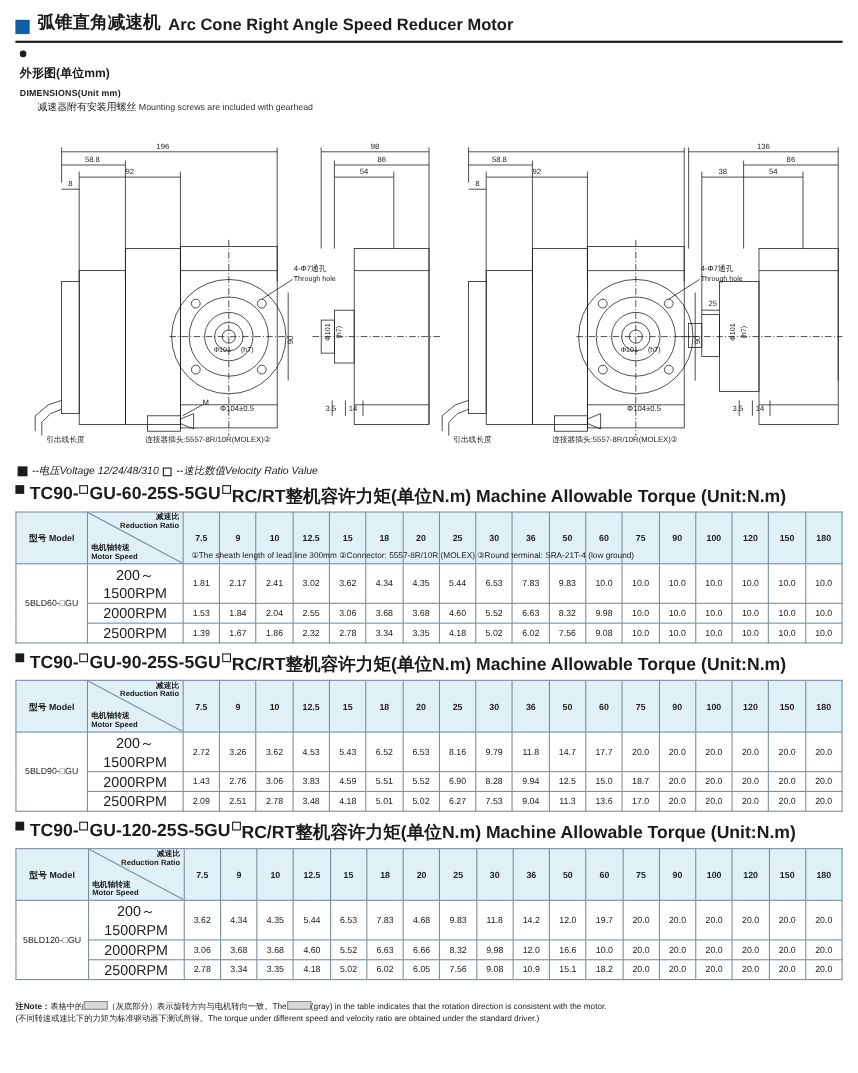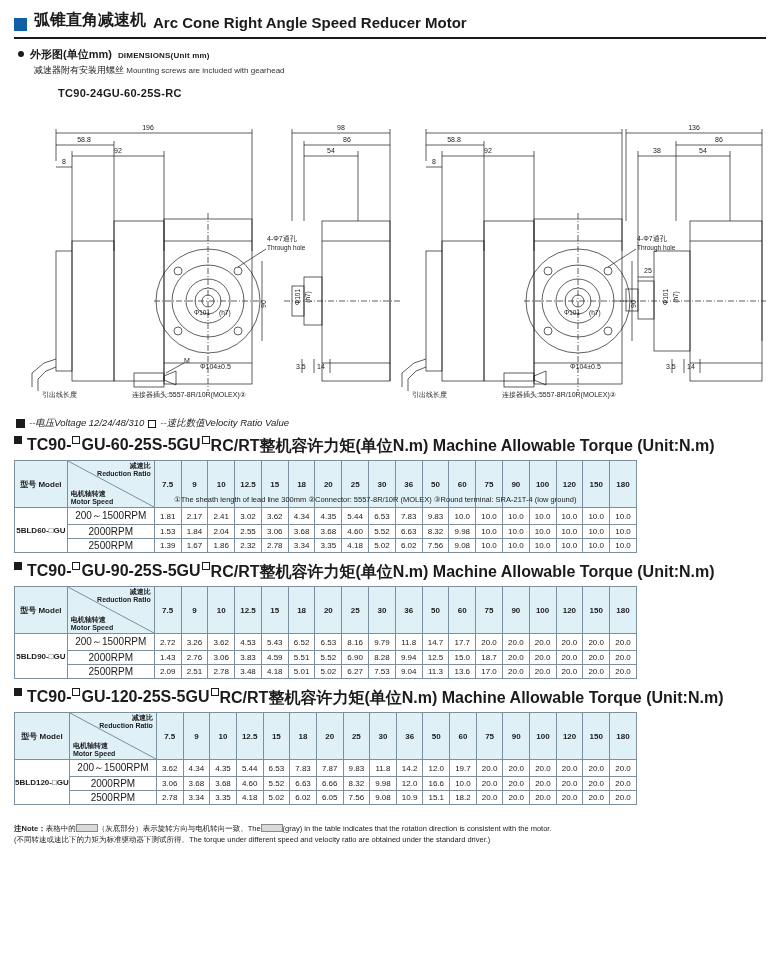--- a/index.html
+++ b/index.html
@@ -15,21 +15,21 @@
   }
   .page { position:relative; width:780px; height:975px; padding:10px 14px; }
 
   
   .title-row { display:flex; align-items:flex-end; gap:7px; padding-bottom:6px; }
   .title-sq { width:13px; height:13px; background:#0f5fa6; flex:0 0 auto; }
   .title-cn { font-size:16px; font-weight:bold; letter-spacing:0px; }
   .title-en { font-size:15px; font-weight:bold; }
   .hr { height:2px; background:#1b1b1b; margin:0 0 8px 0; }
 
-  .sub-row { display:flex; align-items:baseline; gap:6px; margin:2px 0 1px 4px;}
+  .sub-row { display:flex; align-items:baseline; gap:6px; margin:2px 0 1px 4px;flex-direction:column;}
   .bullet { width:6px; height:6px; border-radius:50%; background:#1b1b1b; display:inline-block; position:relative; top:-1px;}
   .sub-cn { font-size:11px; font-weight:bold; }
   .sub-en { font-size:8px; font-weight:bold; letter-spacing:.2px;}
   .note-row { margin:2px 0 0 20px; font-size:8px; }
   .note-cn { font-size:9px; }
   .note-en { color:#333; }
 
   .model-code { margin:10px 0 2px 44px; font-size:11px; font-weight:bold; letter-spacing:.3px;}
 
   
@@ -39,37 +39,37 @@
 
   
   .vline { display:flex; align-items:center; gap:4px; font-size:9.5px; margin:6px 0 6px 2px;font-style:italic; }
   .sqm { display:inline-block; width:8px; height:8px; border:1px solid #1b1b1b; }
   .sqf { display:inline-block; width:9px; height:9px; background:#1b1b1b; }
 
   
   .tblock { margin-bottom:9px; }
   .tbl-title { display:flex; align-items:flex-start; gap:5px; font-size:16px; font-weight:bold; margin:0 0 3px 0; }
   .tbl-title .sqf { width:8px; height:8px;}
-  table.data { border-collapse:collapse; width:623px; font-size:8px; }
+  table.data { border-collapse:collapse; width:752px; font-size:8px; }
   table.data th, table.data td {
     border:1px solid #7b8f9e;
     text-align:center;
     padding:1px 0;
     height:13px;
     background:#ffffff;
   }
   table.data thead th { background:#dff0f7; font-weight:bold; height:auto; }
   .hdr-model { width:74px; }
   .hdr-ratio { width:86px; padding:0 !important; }
   .ratio-cell { position:relative; height:46px; width:86px; }
   .ratio-cell .diag { position:absolute; left:0; top:0; width:100%; height:100%; }
   .ratio-cell .t1 { position:absolute; right:3px; top:1px; font-size:7px; text-align:right; line-height:8px;}
   .ratio-cell .t2 { position:absolute; left:3px; bottom:1px; font-size:7px; text-align:left; line-height:8px;}
-  td.rowlabel { text-align:center; font-size:10px; }
-  td.modelcell { font-size:8px;font-weight:bold; }
+  td.rowlabel { text-align:center; font-size:13px; }
+  td.modelcell { font-size:8px; }
   td.grey { background:#d9d9d9; }
   .ratio-hdr { width:38px; }
 
   
   .foot { font-size:7.5px; line-height:11px; margin-top:18px; }
   .greybox { display:inline-block; width:22px; height:8px; background:#d9d9d9; border:1px solid #8a8a8a; vertical-align:-1px;}
   .foot-label { font-weight:bold; }
   text { font-family:"Liberation Sans", sans-serif; }
 </style>
 </head>
@@ -87,21 +87,20 @@
   <div class="sub-row">
     <span class="bullet"></span>
     <span class="sub-cn">外形图(单位mm)</span>
     <span class="sub-en">DIMENSIONS(Unit mm)</span>
   </div>
   <div class="note-row">
     <span class="note-cn">减速器附有安装用螺丝</span>
     <span class="note-en">Mounting screws are included with gearhead</span>
   </div>
 
-  <div class="model-code">TC90-24GU-60-25S-RC</div>
 
   <div class="drawing">
     <svg class="dwg-svg" width="752" height="300" viewBox="0 0 752 300">
       <g stroke="#1b1b1b" fill="none" stroke-width="0.7" font-size="7">
 
         <line x1="42" y1="32" x2="238" y2="32"></line>
         <line x1="42" y1="28" x2="42" y2="60"></line>
         <line x1="238" y1="28" x2="238" y2="150"></line>
         <text x="134" y="29" text-anchor="middle" fill="#1b1b1b" stroke="none">196</text>
 
@@ -574,21 +573,21 @@
           <tbody>
             <tr>
               <td class="modelcell" rowspan="3">5BLD120-□GU</td>
               <td class="rowlabel">200～1500RPM</td>
               <td>3.62</td>
               <td>4.34</td>
               <td>4.35</td>
               <td>5.44</td>
               <td>6.53</td>
               <td>7.83</td>
-              <td>7.87</td>
+              <td>4.68</td>
               <td>9.83</td>
               <td>11.8</td>
               <td>14.2</td>
               <td>12.0</td>
               <td>19.7</td>
               <td class="grey">20.0</td>
               <td class="grey">20.0</td>
               <td class="grey">20.0</td>
               <td class="grey">20.0</td>
               <td class="grey">20.0</td>

